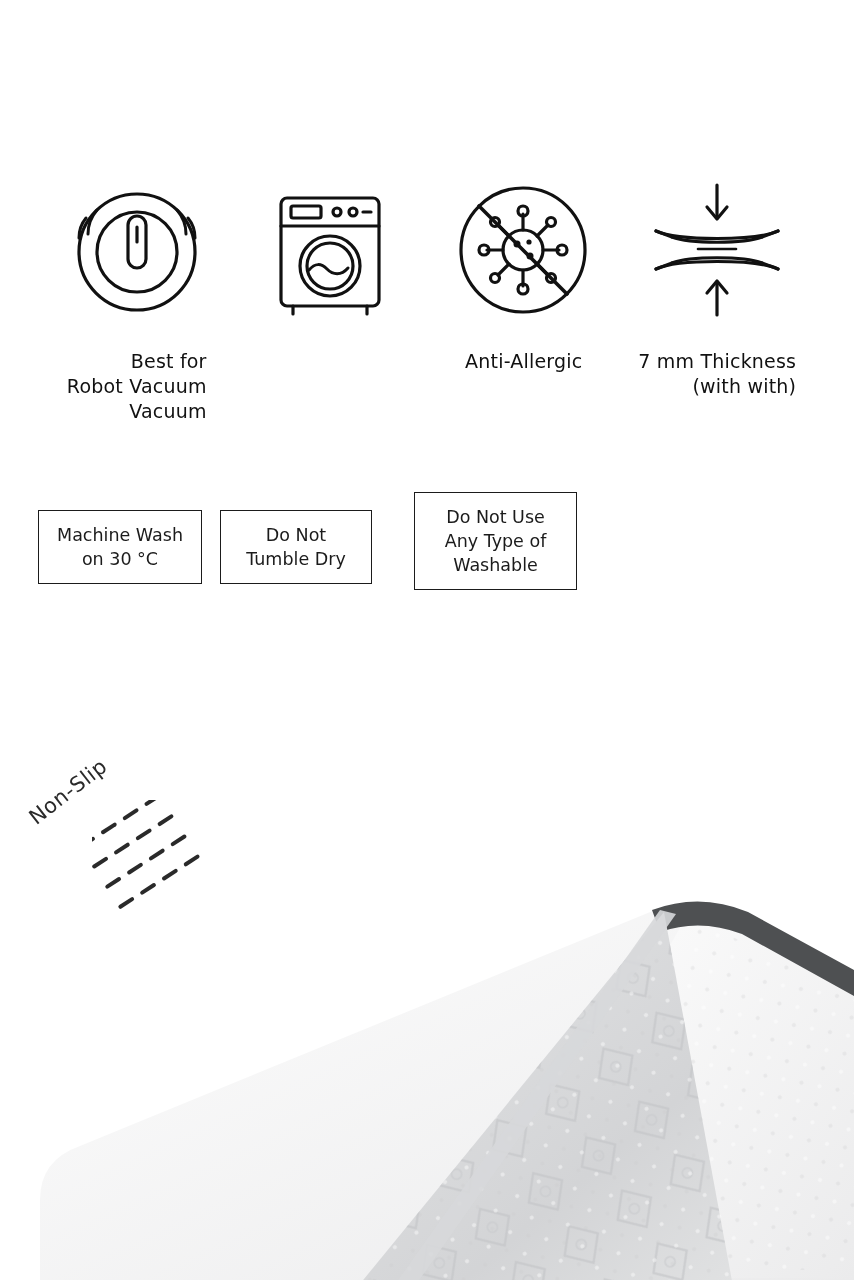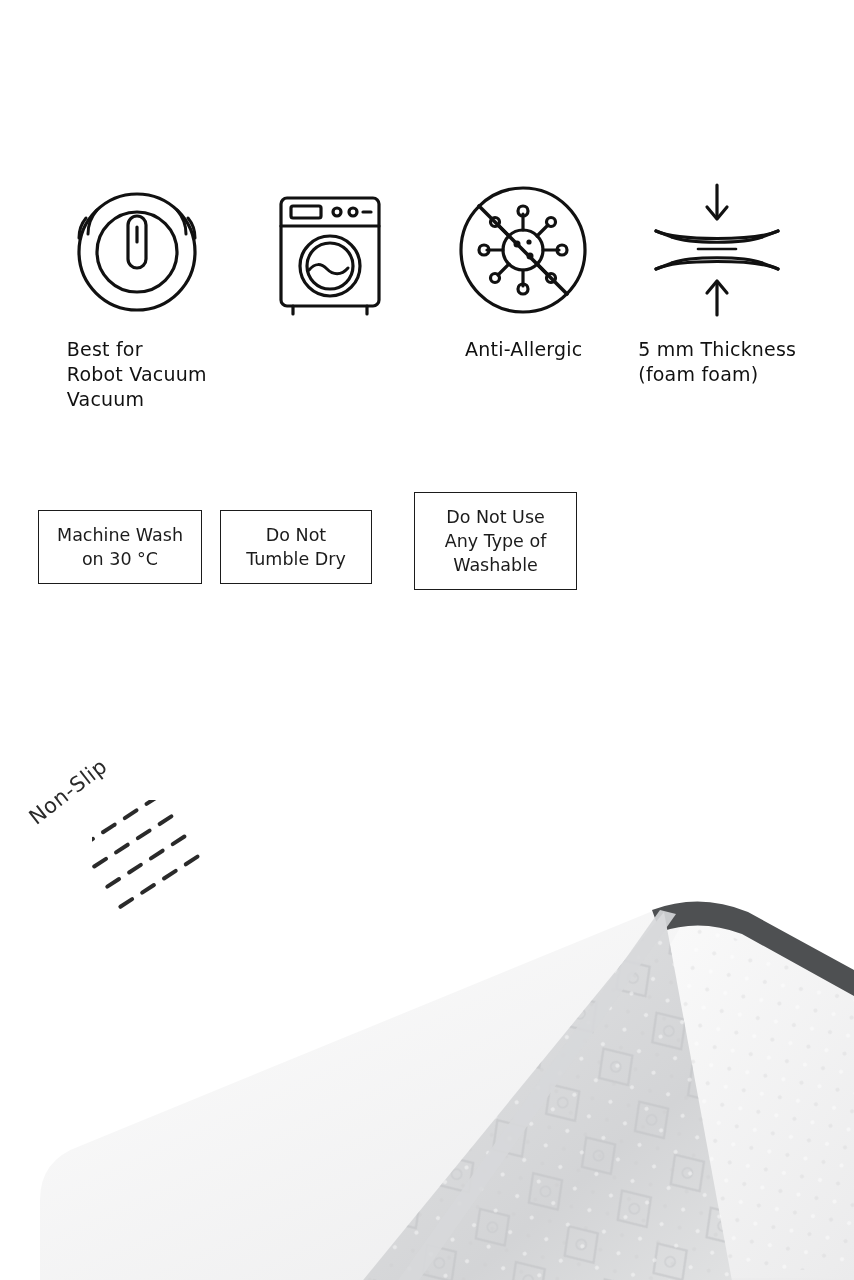--- a/index.html
+++ b/index.html
@@ -33,22 +33,22 @@
     flex-direction: column;
     align-items: center;
   }
   .feature .glyph {
     height: 150px;
     display: flex;
     align-items: center;
     justify-content: center;
   }
   .feature .caption {
-    margin-top: 12px;
-    text-align: left;
+    margin-top: 24px;
+    text-align: right;
     font-size: 19px;
     line-height: 25px;
     letter-spacing: .2px;
     color: #111;
   }
 
   
   .care-row {
     position: absolute;
     top: 492px;
@@ -197,22 +197,22 @@
         <path d="M30 62c18 7 72 7 90 0"></path>
         <path d="M30 88c18-7 72-7 90 0"></path>
         <line x1="14" y1="56" x2="30" y2="62"></line>
         <line x1="136" y1="56" x2="120" y2="62"></line>
         <line x1="14" y1="94" x2="30" y2="88"></line>
         <line x1="136" y1="94" x2="120" y2="88"></line>
         <line x1="56" y1="74" x2="94" y2="74" stroke-width="2.6"></line>
       </svg>
     </div>
     <div class="caption">
-      <div>5 mm Thickness</div>
-      <div>(foam foam)</div>
+      <div>7 mm Thickness</div>
+      <div>(with with)</div>
     </div>
   </div>
 
 </div>
 
 <div class="care-row">
 
   <div class="care-box b0">
     <div>
       <div>Machine Wash</div>

